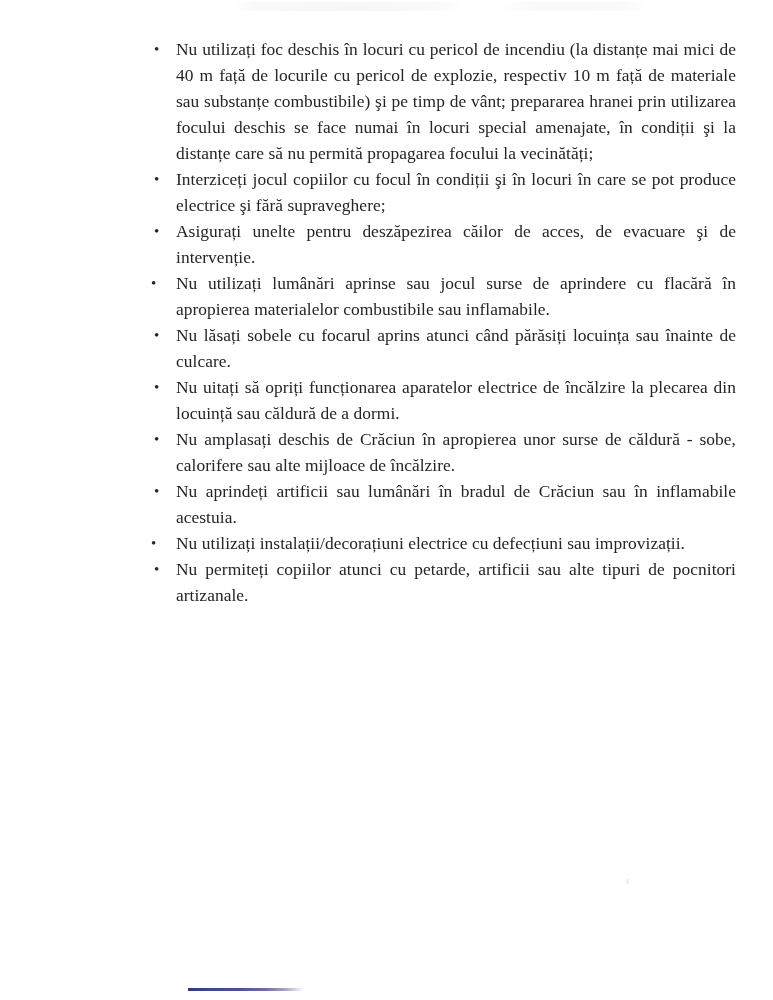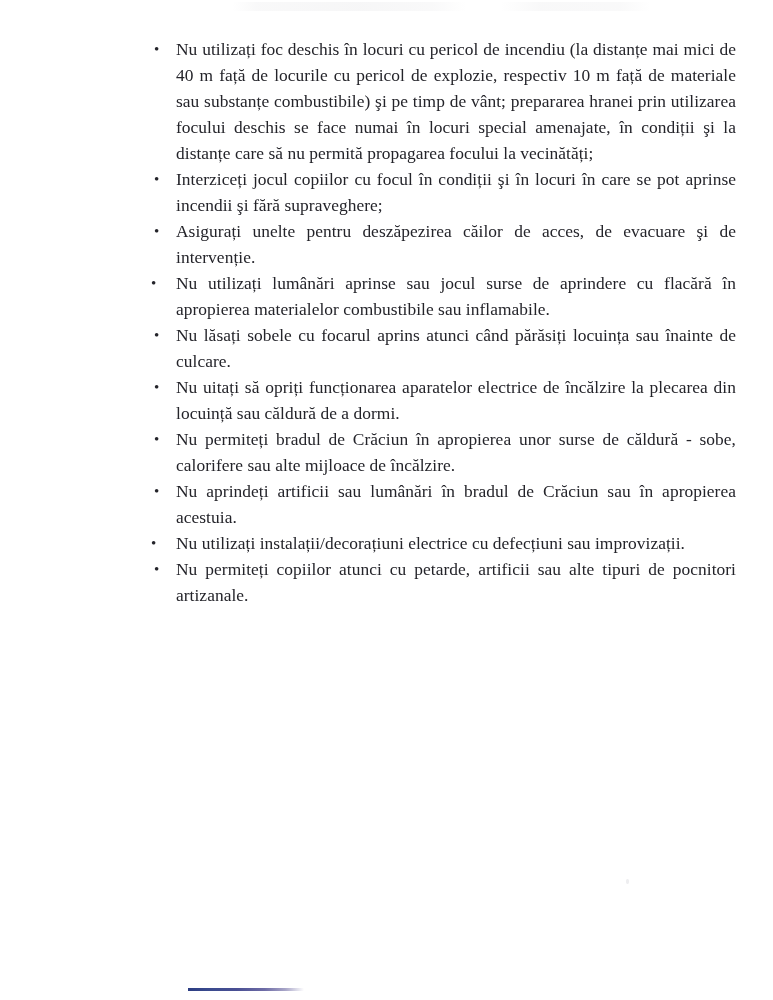--- a/index.html
+++ b/index.html
@@ -124,45 +124,45 @@
   <div class="top-ghost"></div>
 
   <div class="content">
     <ul class="bullet-list">
         <li class="bullet-item">
           <span class="marker">•</span>
           <span class="text">Nu utilizați foc deschis în locuri cu pericol de incendiu (la distanțe mai mici de 40 m față de locurile cu pericol de explozie, respectiv 10 m față de materiale sau substanțe combustibile) şi pe timp de vânt; prepararea hranei prin utilizarea focului deschis se face numai în locuri special amenajate, în condiții şi la distanțe care să nu permită propagarea focului la vecinătăți;</span>
         </li>
         <li class="bullet-item">
           <span class="marker">•</span>
-          <span class="text">Interziceți jocul copiilor cu focul în condiții şi în locuri în care se pot aprinse incendii şi fără supraveghere;</span>
+          <span class="text">Interziceți jocul copiilor cu focul în condiții şi în locuri în care se pot produce electrice şi fără supraveghere;</span>
         </li>
         <li class="bullet-item">
           <span class="marker">•</span>
           <span class="text">Asigurați unelte pentru deszăpezirea căilor de acces, de evacuare şi de intervenție.</span>
         </li>
         <li class="bullet-item marker-shift">
           <span class="marker">•</span>
           <span class="text">Nu utilizați lumânări aprinse sau jocul surse de aprindere cu flacără în apropierea materialelor combustibile sau inflamabile.</span>
         </li>
         <li class="bullet-item">
           <span class="marker">•</span>
           <span class="text">Nu lăsați sobele cu focarul aprins atunci când părăsiți locuința sau înainte de culcare.</span>
         </li>
         <li class="bullet-item">
           <span class="marker">•</span>
           <span class="text">Nu uitați să opriți funcționarea aparatelor electrice de încălzire la plecarea din locuință sau căldură de a dormi.</span>
         </li>
         <li class="bullet-item">
           <span class="marker">•</span>
-          <span class="text">Nu permiteți bradul de Crăciun în apropierea unor surse de căldură - sobe, calorifere sau alte mijloace de încălzire.</span>
+          <span class="text">Nu amplasați deschis de Crăciun în apropierea unor surse de căldură - sobe, calorifere sau alte mijloace de încălzire.</span>
         </li>
         <li class="bullet-item">
           <span class="marker">•</span>
-          <span class="text">Nu aprindeți artificii sau lumânări în bradul de Crăciun sau în apropierea acestuia.</span>
+          <span class="text">Nu aprindeți artificii sau lumânări în bradul de Crăciun sau în inflamabile acestuia.</span>
         </li>
         <li class="bullet-item marker-shift">
           <span class="marker">•</span>
           <span class="text">Nu utilizați instalații/decorațiuni electrice cu defecțiuni sau improvizații.</span>
         </li>
         <li class="bullet-item">
           <span class="marker">•</span>
           <span class="text">Nu permiteți copiilor atunci cu petarde, artificii sau alte tipuri de pocnitori artizanale.</span>
         </li>
       </ul>

